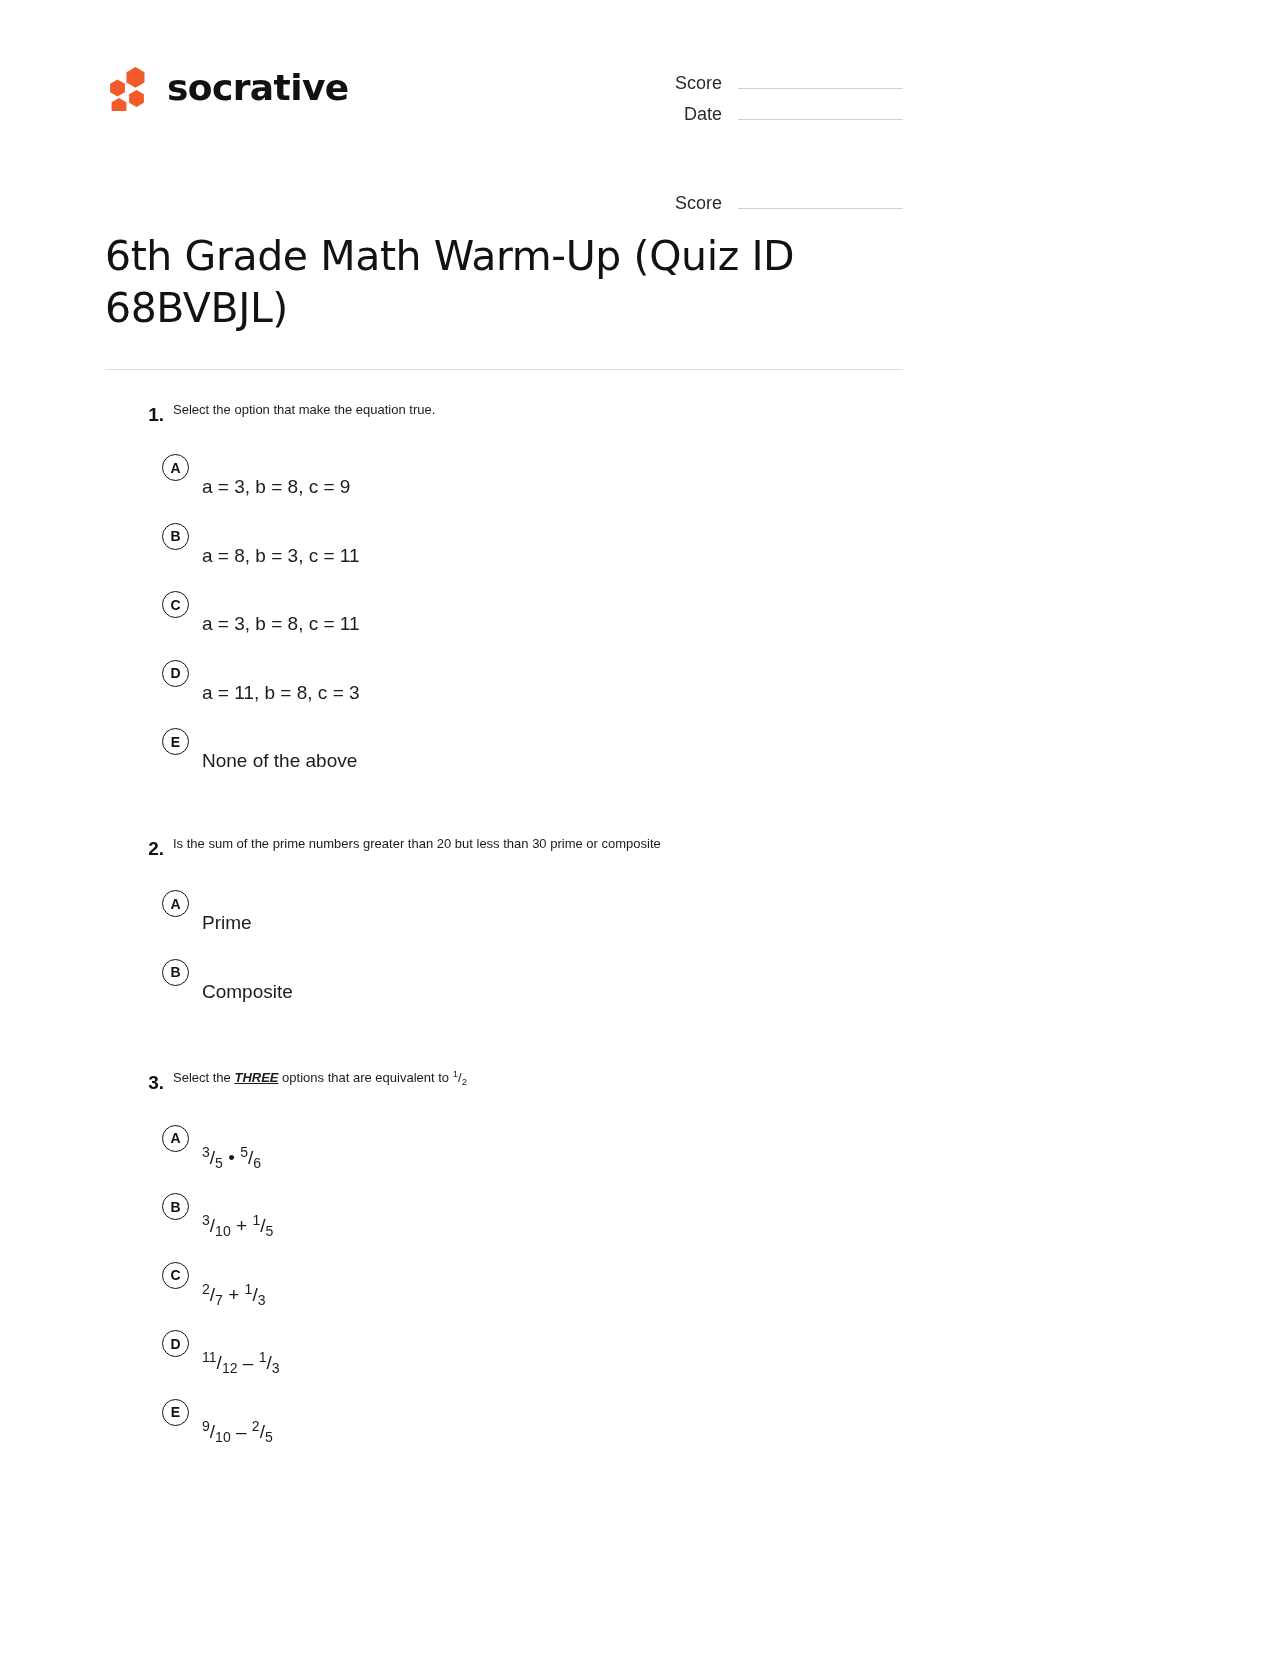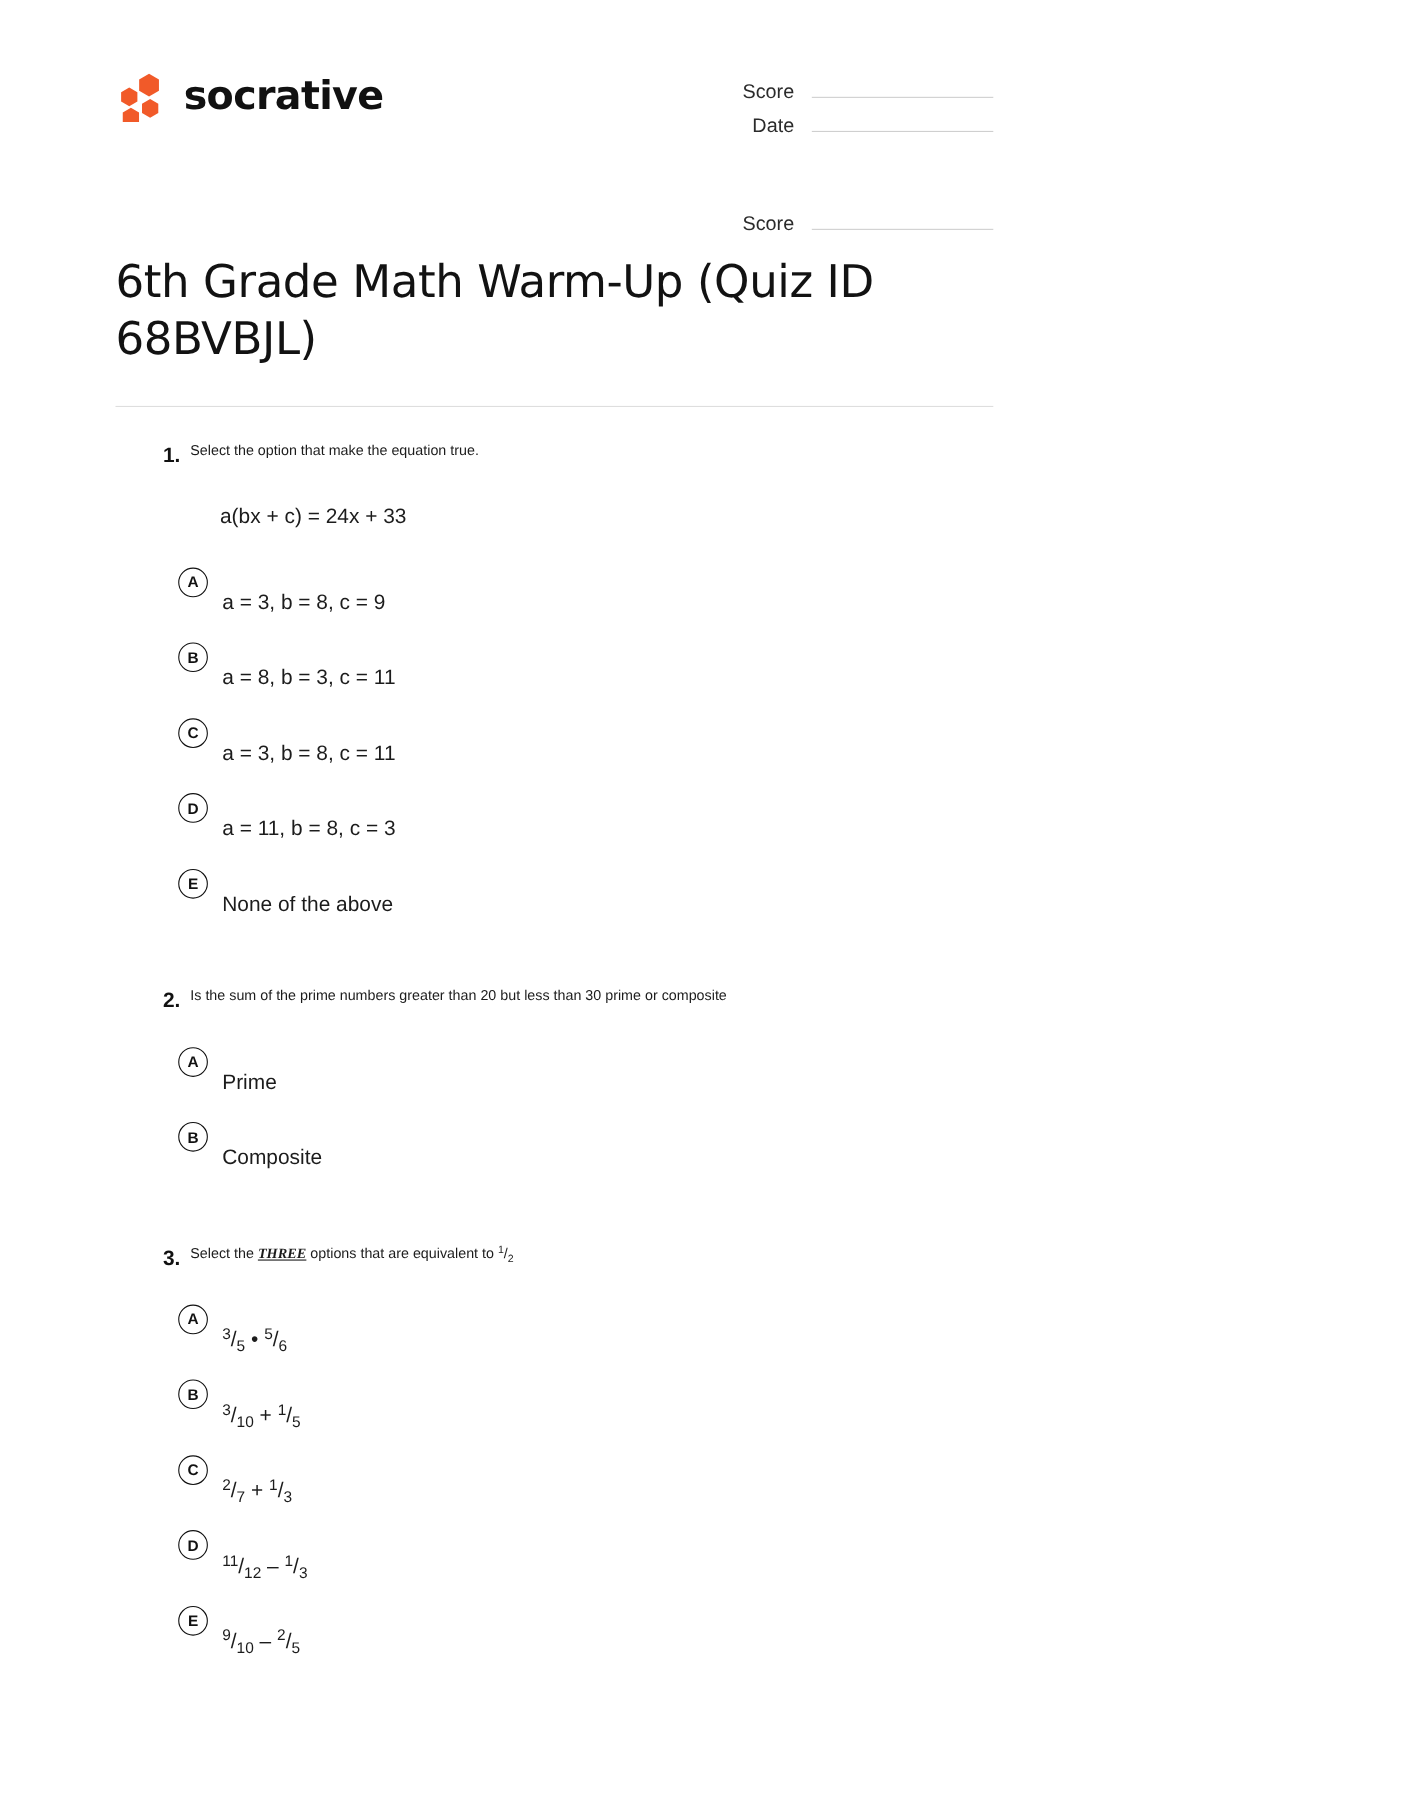--- a/index.html
+++ b/index.html
@@ -130,21 +130,20 @@
   .q-text {
     font-size: 13px;
     line-height: 1.55;
     color: #1c1c1c;
     flex: 1;
   }
   .q-text .em3 {
     font-weight: 700;
     font-style: italic;
     text-decoration: underline;
-    font-family: Liberation Serif, serif;
   }
 
   .q-stem {
     font-size: 19px;
     line-height: 1.55;
     color: #1c1c1c;
     margin: 26px 0 10px 0;
     padding-left: 95px;
   }
 
@@ -232,21 +231,20 @@
 
   <div class="divider"></div>
 
   <div class="questions">
 
     <div class="question">
       <div class="q-head">
         <span class="q-num">1.</span>
         <span class="q-text">Select the option that make the equation true.</span>
       </div>
-      <div class="q-stem">a(bx + c) = 24x + 33</div>
       <div class="options">
         <div class="option">
           <span class="bubble">A</span>
           <span class="opt-text">a = 3, b = 8, c = 9</span>
         </div>
         <div class="option">
           <span class="bubble">B</span>
           <span class="opt-text">a = 8, b = 3, c = 11</span>
         </div>
         <div class="option">

